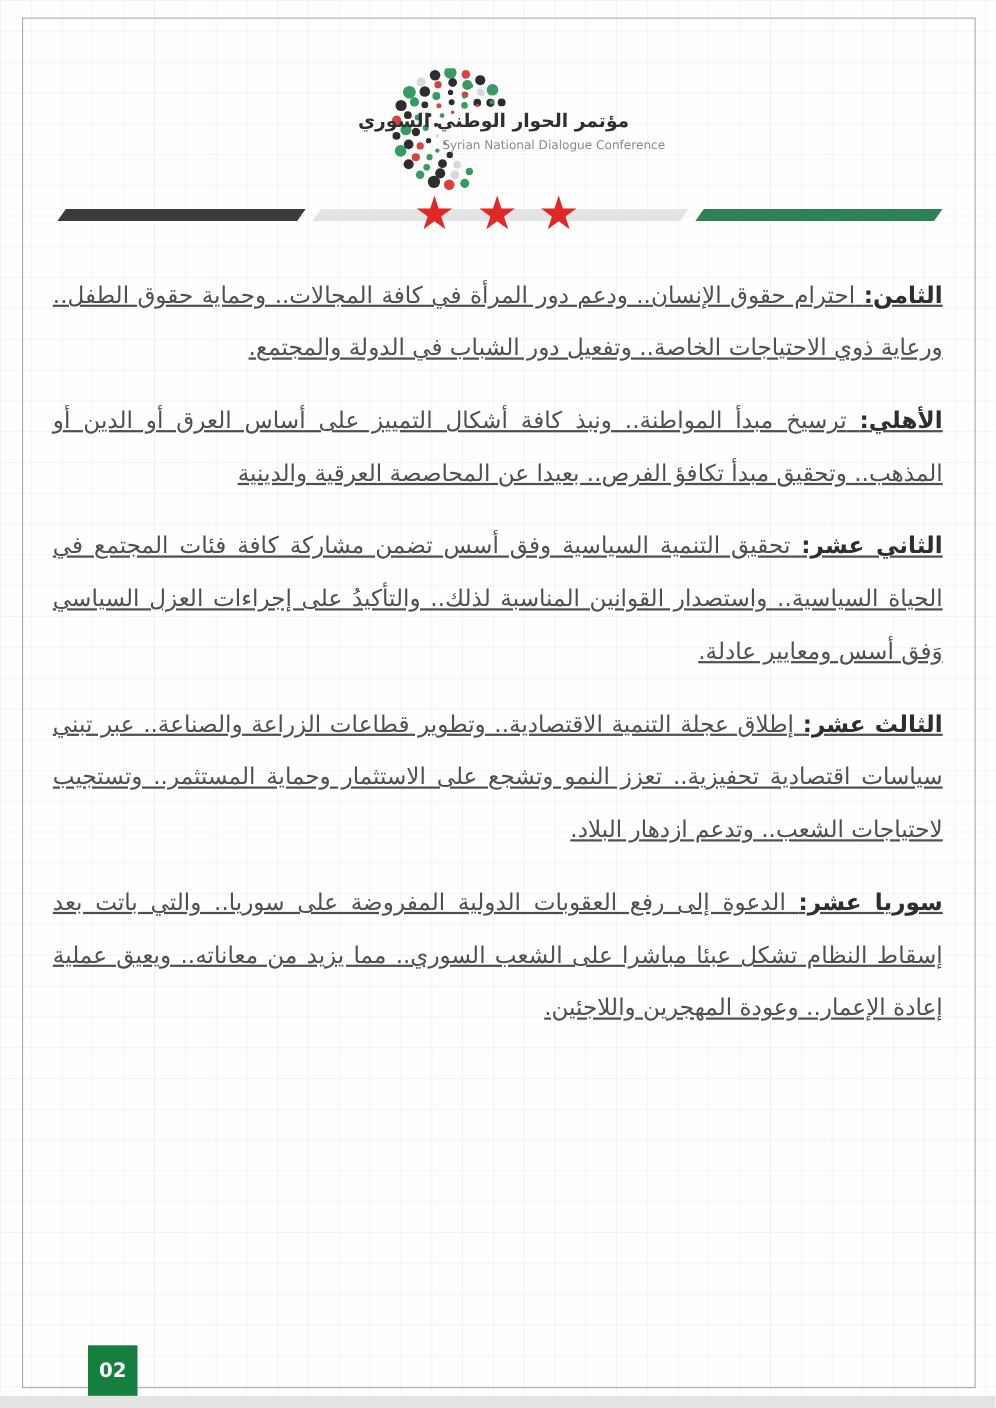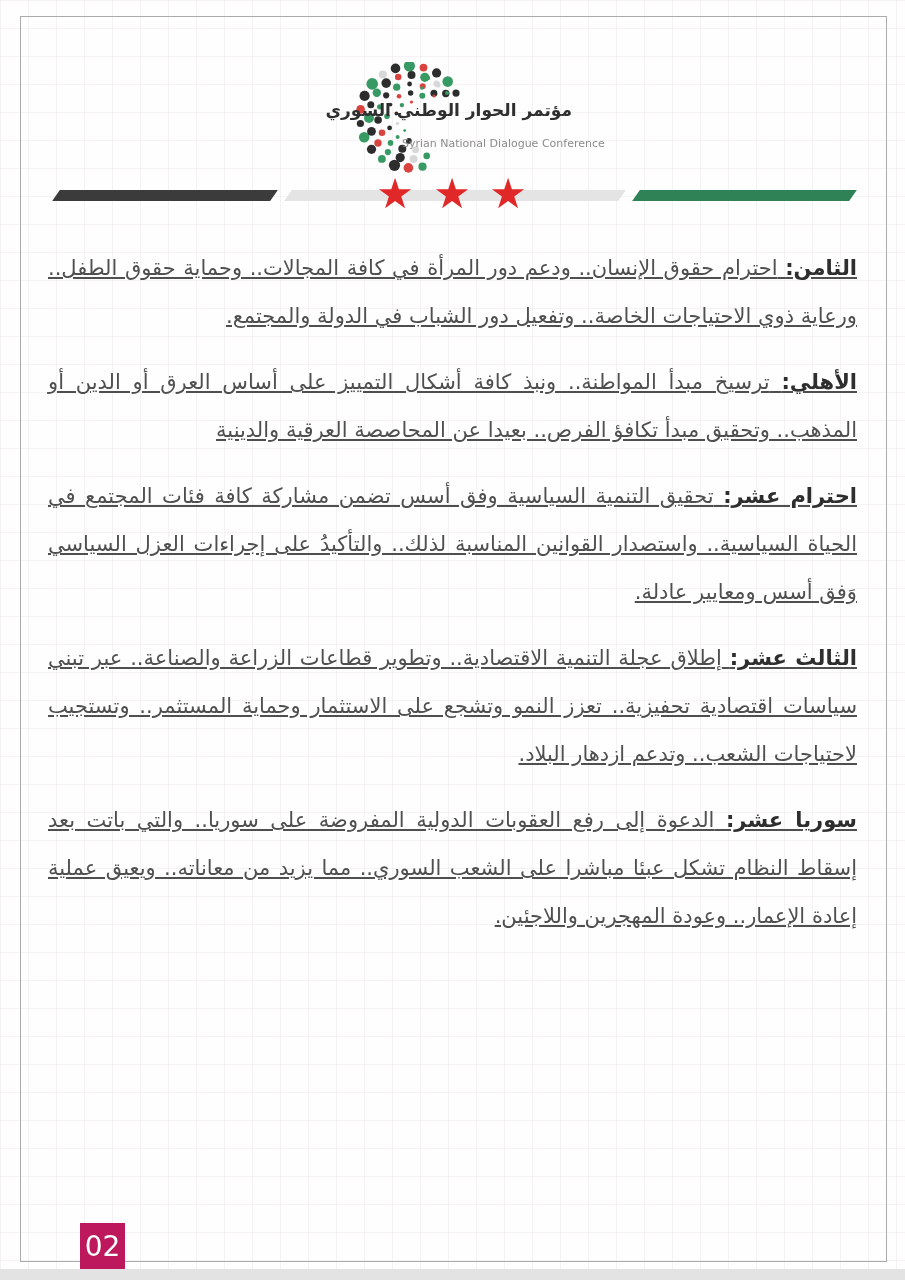--- a/index.html
+++ b/index.html
@@ -39,21 +39,21 @@
   .logo-text {
     position: absolute; left: 52px; top: 38px; width: 170px;
     text-align: center;
   }
   .logo-title {
     direction: rtl;
     font-size: 17px; font-weight: bold; color: #2f2f2f;
     white-space: nowrap;
   }
   .logo-sub {
-    margin-top: 17px;
+    margin-top: 5px;
     font-size: 11px; color: #8b8b8b;
     white-space: nowrap;
   }
 
   
   .divider { position: absolute; top: 190px; left: 0; width: 905px; height: 11px; }
   .seg {
     position: absolute; top: 0; height: 11px;
     transform: skewX(-35deg);
   }
@@ -79,23 +79,23 @@
     letter-spacing: 0;
   }
   .content p { margin: 0 0 18px 0; text-decoration: underline; }
   .content b { color: #2e2e2e; font-weight: bold; }
 
   
   .page-badge {
     position: absolute;
     left: 80px; top: 1223px;
     width: 45px; height: 46px;
-    background: #be185d;
+    background: #15803d;
     color: #ffffff;
-    font-size: 28px; font-weight: normal;
+    font-size: 18px; font-weight: bold;
     display: flex; align-items: center; justify-content: center;
   }
 </style>
 </head>
 <body>
 
 <div class="frame"></div>
 
 <div class="logo">
   <div class="logo-dots">
@@ -180,21 +180,21 @@
     </div>
 </div>
 
 <div class="content" id="content">
   <p><b>الثامن:</b> <span>احترام حقوق الإنسان.. ودعم دور المرأة في كافة المجالات.. وحماية حقوق الطفل.. ورعاية ذوي الاحتياجات الخاصة.. وتفعيل دور الشباب في الدولة والمجتمع.</span></p>
 
   <p><b>الأهلي:</b> <span>ترسيخ مبدأ المواطنة.. ونبذ كافة أشكال التمييز على أساس العرق أو الدين أو المذهب.. وتحقيق مبدأ تكافؤ الفرص.. بعيدا عن المحاصصة العرقية والدينية</span></p>
 
 
 
-  <p><b>احترام عشر:</b> <span>تحقيق التنمية السياسية وفق أسس تضمن مشاركة كافة فئات المجتمع في الحياة السياسية.. واستصدار القوانين المناسبة لذلك.. والتأكيدُ على إجراءات العزل السياسي وَفق أسس ومعايير عادلة.</span></p>
+  <p><b>الثاني عشر:</b> <span>تحقيق التنمية السياسية وفق أسس تضمن مشاركة كافة فئات المجتمع في الحياة السياسية.. واستصدار القوانين المناسبة لذلك.. والتأكيدُ على إجراءات العزل السياسي وَفق أسس ومعايير عادلة.</span></p>
 
   <p><b>الثالث عشر:</b> <span>إطلاق عجلة التنمية الاقتصادية.. وتطوير قطاعات الزراعة والصناعة.. عبر تبني سياسات اقتصادية تحفيزية.. تعزز النمو وتشجع على الاستثمار وحماية المستثمر.. وتستجيب لاحتياجات الشعب.. وتدعم ازدهار البلاد.</span></p>
 
   <p><b>سوريا عشر:</b> <span>الدعوة إلى رفع العقوبات الدولية المفروضة على سوريا.. والتي باتت بعد إسقاط النظام تشكل عبئا مباشرا على الشعب السوري.. مما يزيد من معاناته.. ويعيق عملية إعادة الإعمار.. وعودة المهجرين واللاجئين.</span></p>
 </div>
 
 <div class="page-badge">02</div>
 
 <div class="bottom-strip"></div>
 

